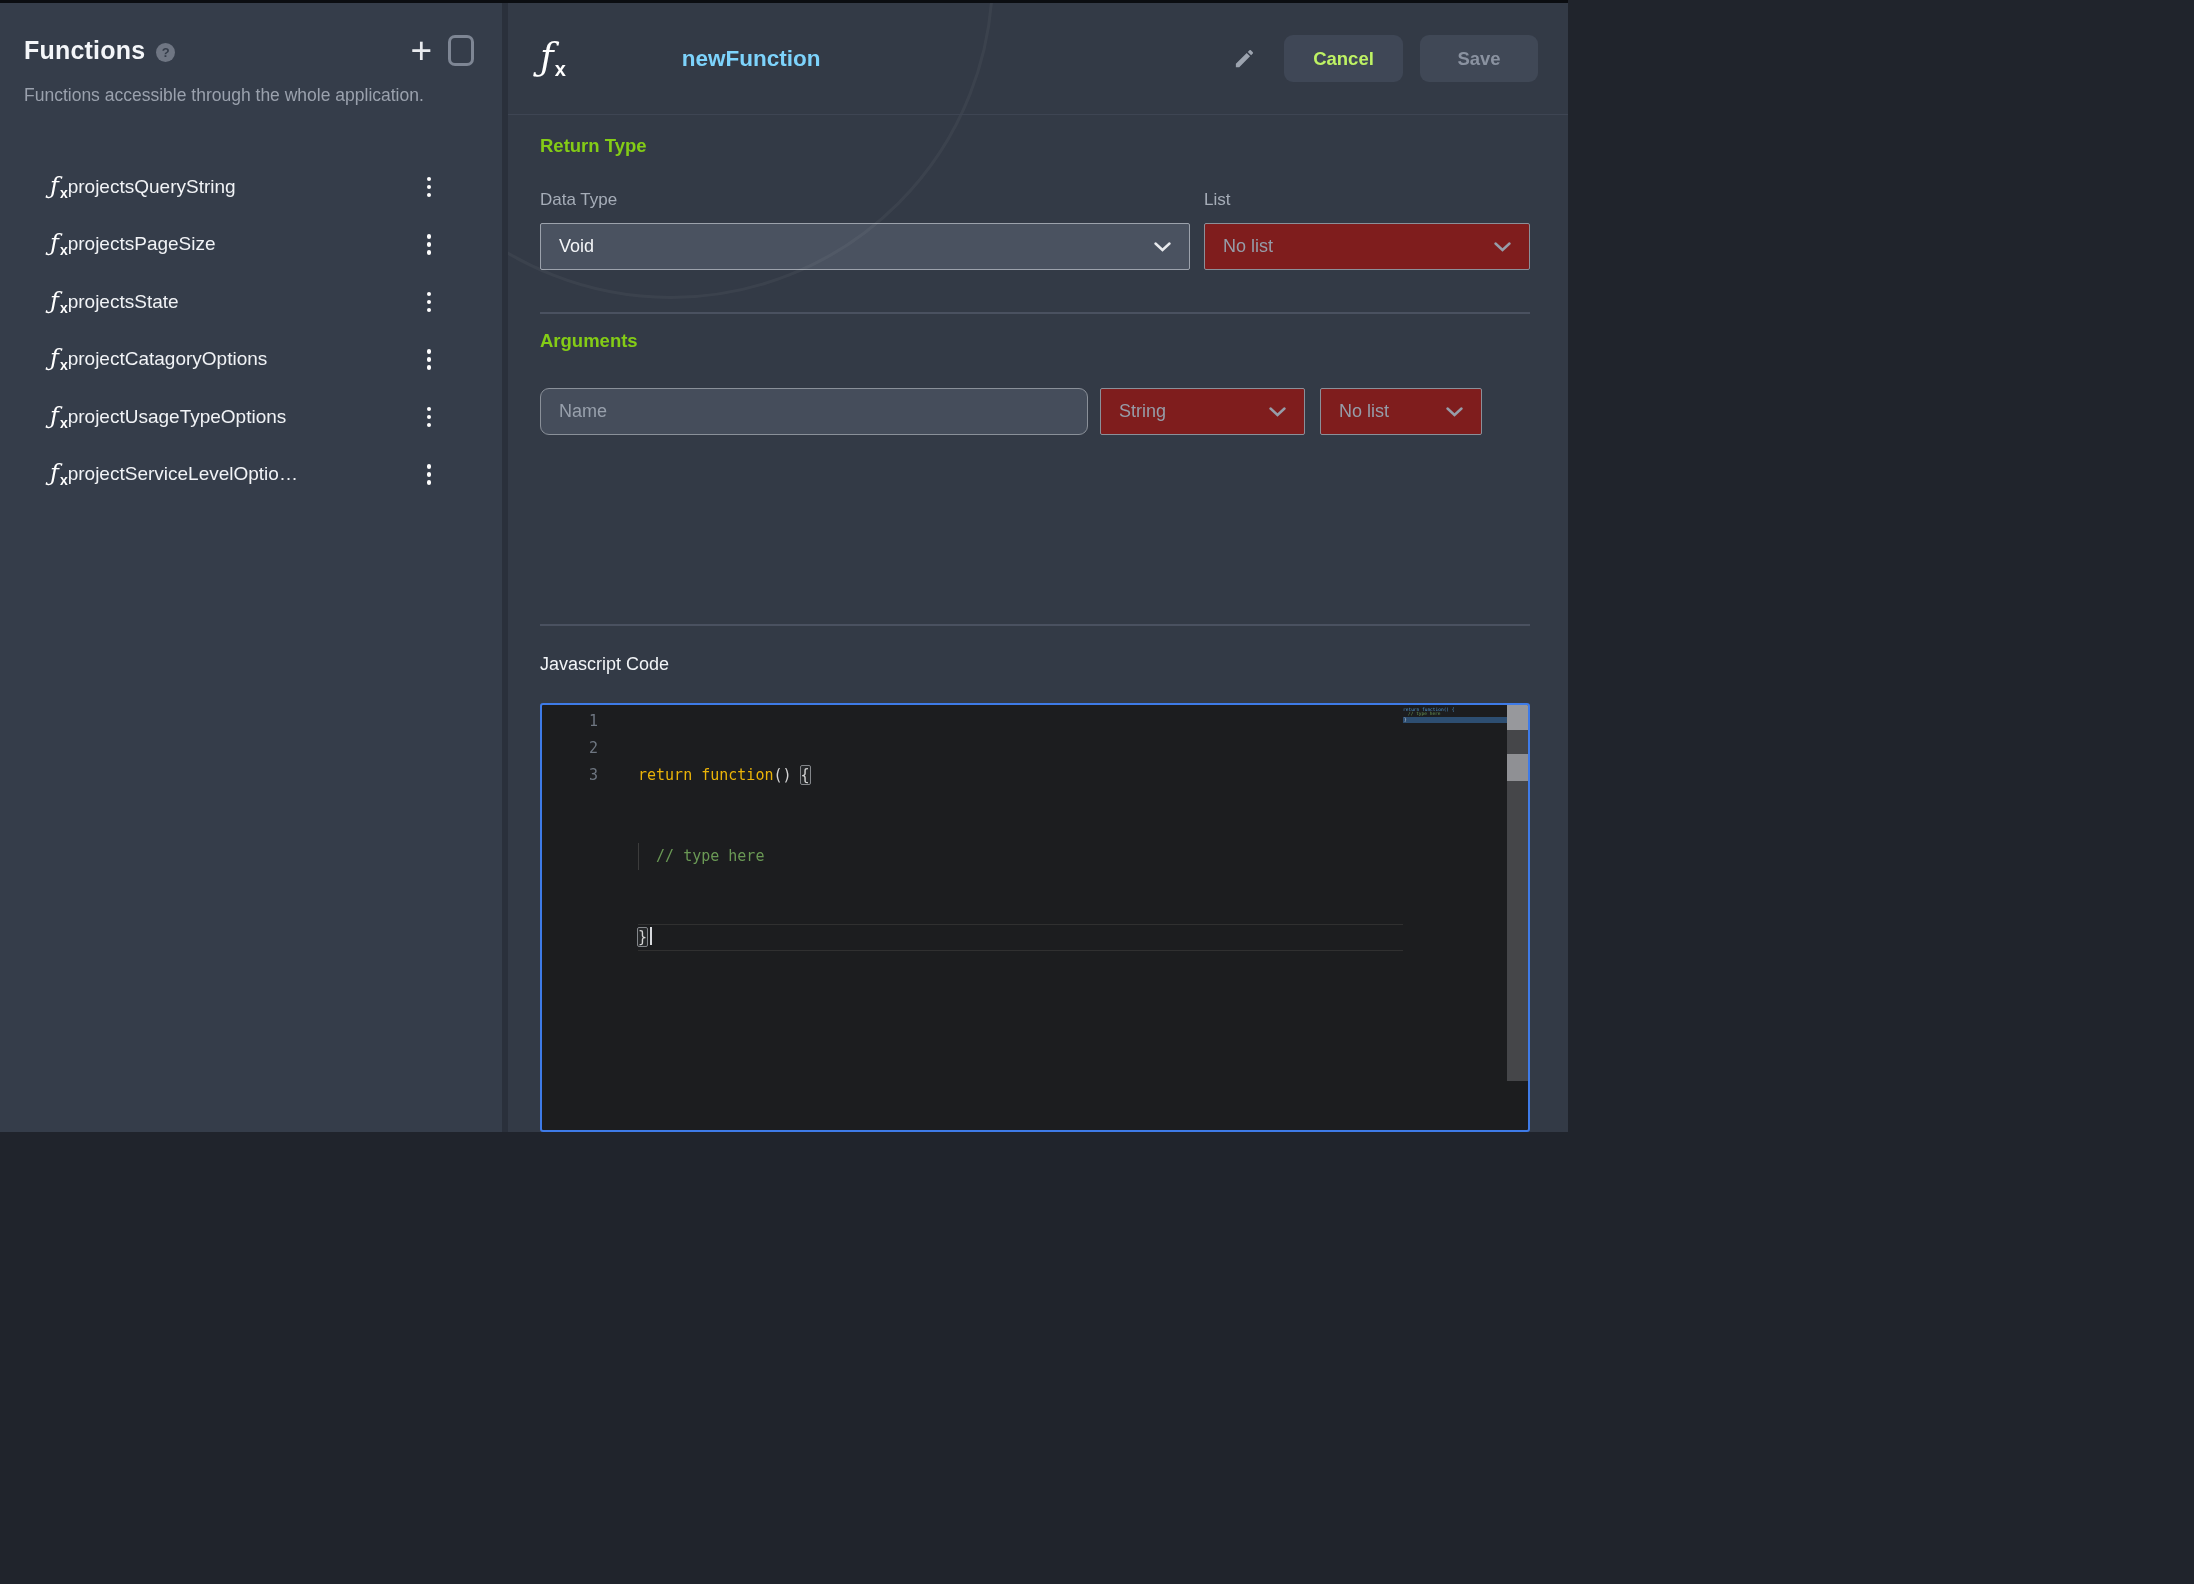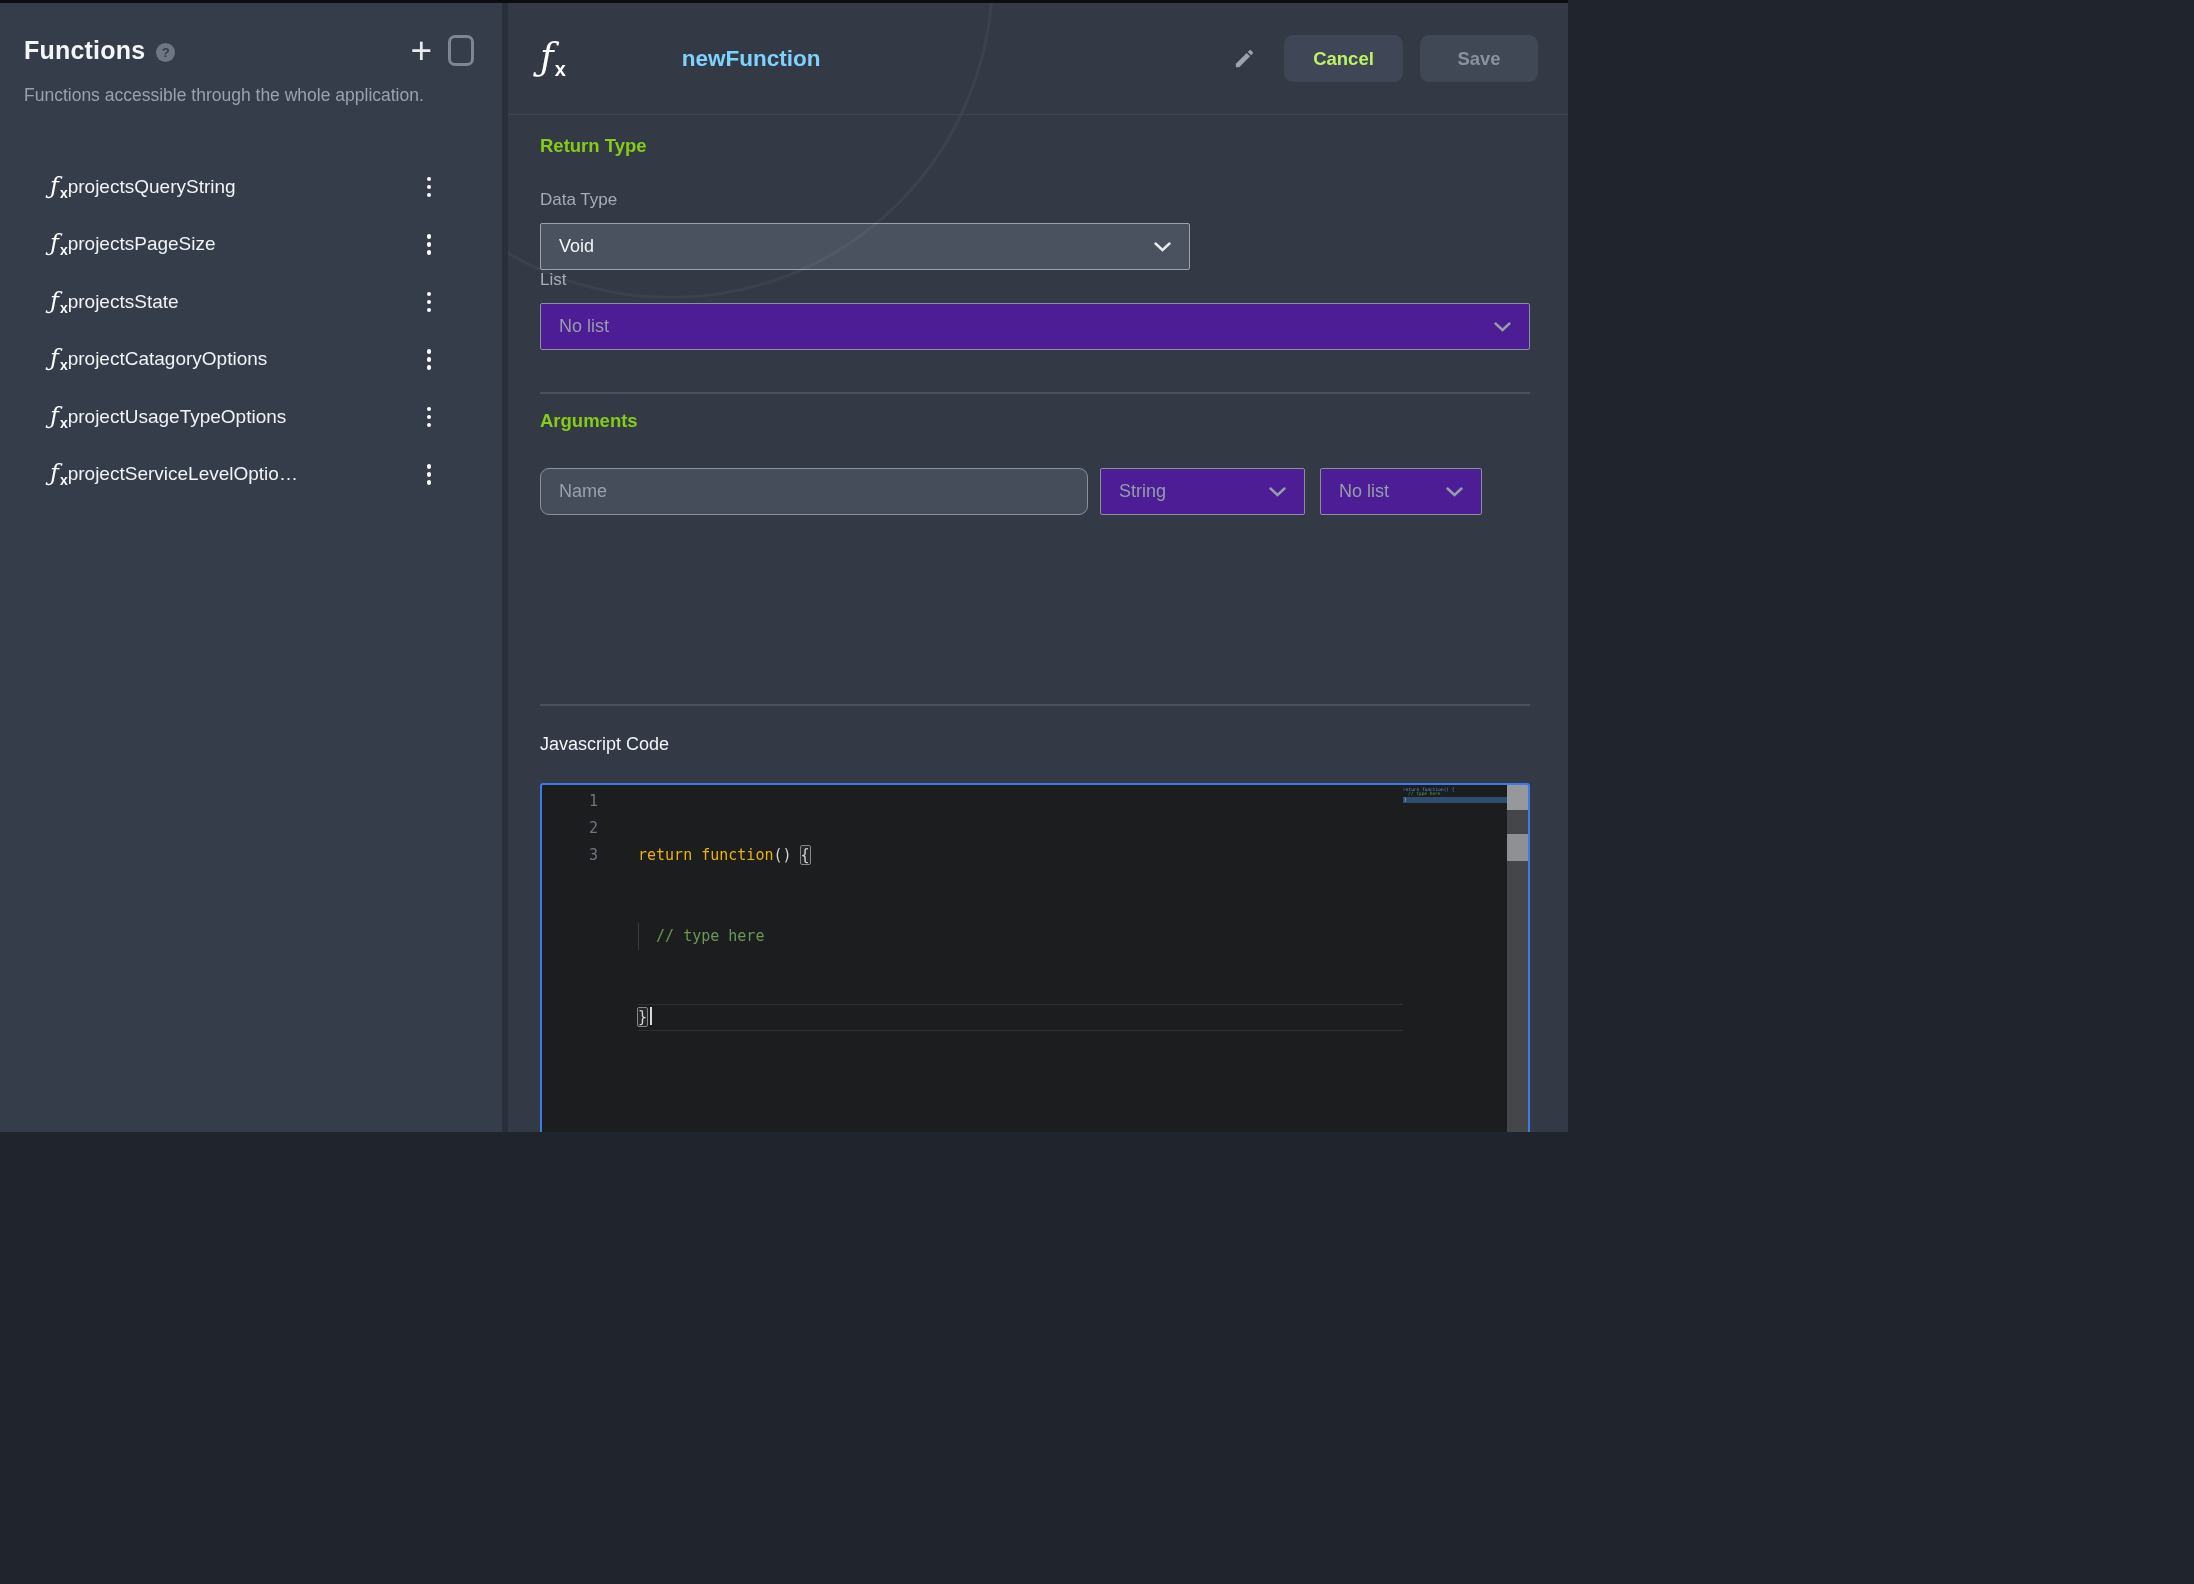--- a/index.html
+++ b/index.html
@@ -51,27 +51,27 @@
   .ph-spacer{flex:1;}
   .pencil-btn{background:none;border:none;padding:0;margin-right:28px;cursor:pointer;line-height:0;}
   .btn{height:47px;border-radius:9px;border:none;font-size:18.5px;font-weight:bold;font-family:inherit;cursor:pointer;}
   .btn-cancel{width:119px;background:#3F4756;color:#bef264;margin-right:17px;}
   .btn-save{width:118px;background:#404856;color:#8A92A0;}
 
   .content{padding:0 38px 0 32px;}
   .section-h{font-size:18.5px;font-weight:bold;color:#84cc16;margin:0;}
   .rt-heading{margin-top:20px;}
   .field-label{font-size:17px;color:#A6ADB8;display:block;margin-bottom:13px;}
-  .row1{display:flex;margin-top:33px;flex-direction:column;}
+  .row1{display:flex;margin-top:33px;}
   .col-datatype{width:650px;margin-right:14px;}
   .col-list{flex:1;}
   .select{height:47px;box-sizing:border-box;border:1px solid #9CA2AC;border-radius:2px;background:#4A5260;
           display:flex;align-items:center;justify-content:space-between;padding:0 18px;
           font-size:18px;color:#F4F6F8;cursor:pointer;}
-  .select.muted{background:#4c1d95;color:#969DA9;border-color:#8A9099;}
+  .select.muted{background:#7f1d1d;color:#969DA9;border-color:#8A9099;}
   .chev{flex:none;margin-left:10px;}
 
   .section-div{height:2px;background:#4A5160;margin-top:42px;}
   .args-heading{margin-top:16px;}
   .args-row{display:flex;margin-top:36px;}
   .name-input{width:548px;height:47px;box-sizing:border-box;background:#454D5B;border:1px solid #8A9099;
               border-radius:9px;padding:0 18px;font-size:18px;color:#E8EAEE;font-family:inherit;outline:none;}
   .name-input::placeholder{color:#98A0AC;}
   .sel-type{width:205px;margin-left:12px;}
   .sel-arglist{width:162px;margin-left:15px;}

